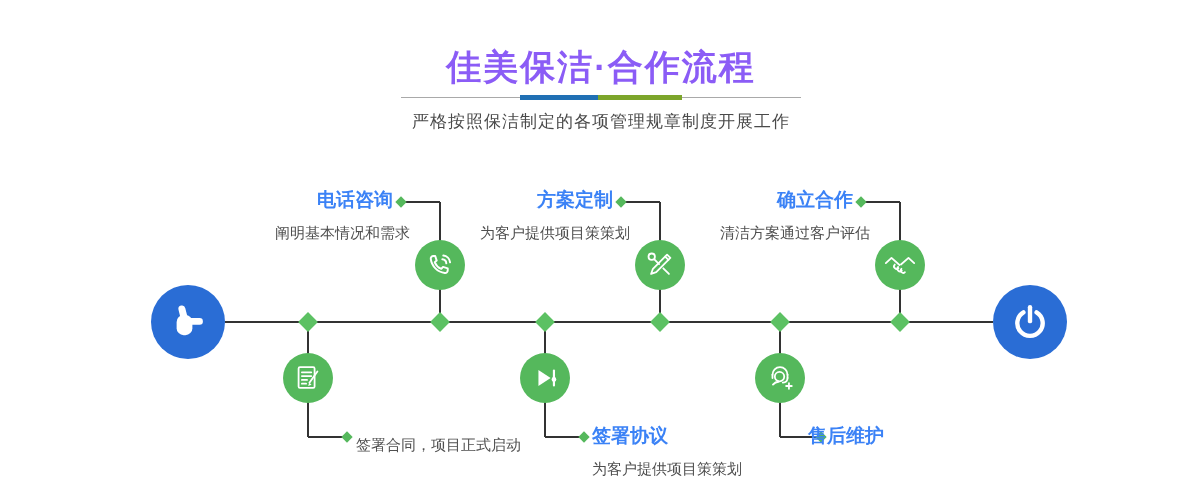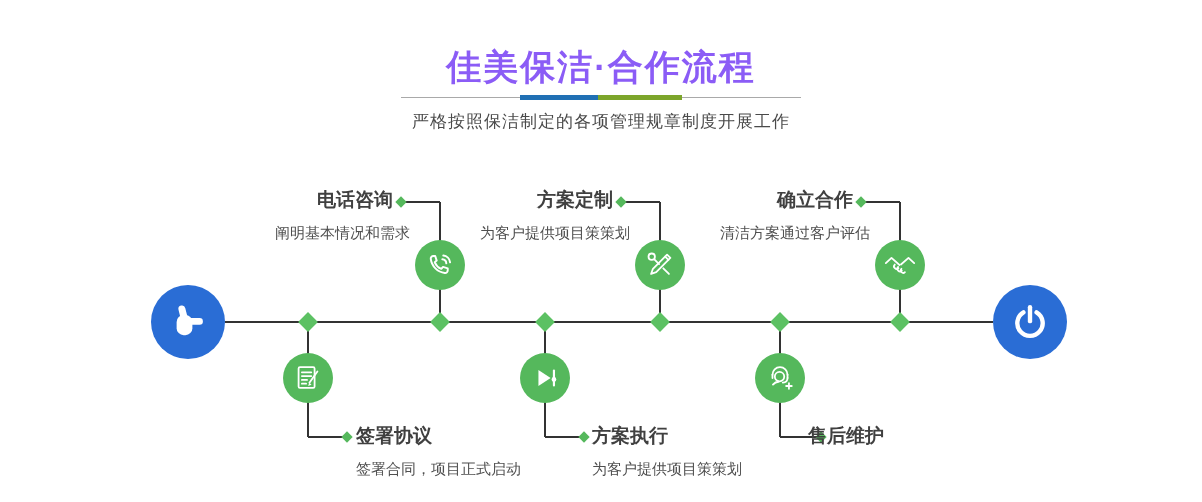--- a/index.html
+++ b/index.html
@@ -44,21 +44,21 @@
     position:absolute; width:50px; height:50px; border-radius:50%;
     background:#55b85c; display:flex; align-items:center; justify-content:center;
   }
   .ld { position:absolute; width:14px; height:14px; background:#5cc163; transform:rotate(45deg); }
   .sd { position:absolute; width:8px;  height:8px;  background:#55b85c; transform:rotate(45deg); }
 
   
   .lbl { position:absolute; }
   .lbl.top { text-align:right; }
   .lbl.bottom { text-align:left; }
-  .step-title { font-size:19px; font-weight:700; color:#404040; line-height:1.25; white-space:nowrap; }
+  .step-title { font-size:19px; font-weight:700; color:#3b82f6; line-height:1.25; white-space:nowrap; }
   .step-desc  { font-size:15px; color:#4f4f4f; margin-top:12px; white-space:nowrap; }
   .lbl.top .step-desc { margin-right:-17px; }
 
   svg { display:block; }
 </style>
 </head>
 <body>
 
 <div class="canvas">
 
@@ -194,24 +194,23 @@
   </div>
   <div class="lbl top" style="right:589px; top:188px;">
     <div class="step-title">方案定制</div>
     <div class="step-desc">为客户提供项目策策划</div>
   </div>
   <div class="lbl top" style="right:349px; top:188px;">
     <div class="step-title">确立合作</div>
     <div class="step-desc">清洁方案通过客户评估</div>
   </div>
   <div class="lbl bottom" style="left:356px; top:424px;">
+    <div class="step-desc">签署合同，项目正式启动</div>
+  </div>
+  <div class="lbl bottom" style="left:592px; top:424px;">
     <div class="step-title">签署协议</div>
-    <div class="step-desc">签署合同，项目正式启动</div>
-  </div>
-  <div class="lbl bottom" style="left:592px; top:424px;">
-    <div class="step-title">方案执行</div>
     <div class="step-desc">为客户提供项目策策划</div>
   </div>
   <div class="lbl bottom" style="left:808px; top:424px;">
     <div class="step-title">售后维护</div>
   </div>
 
 </div>
 
 </body></html>

